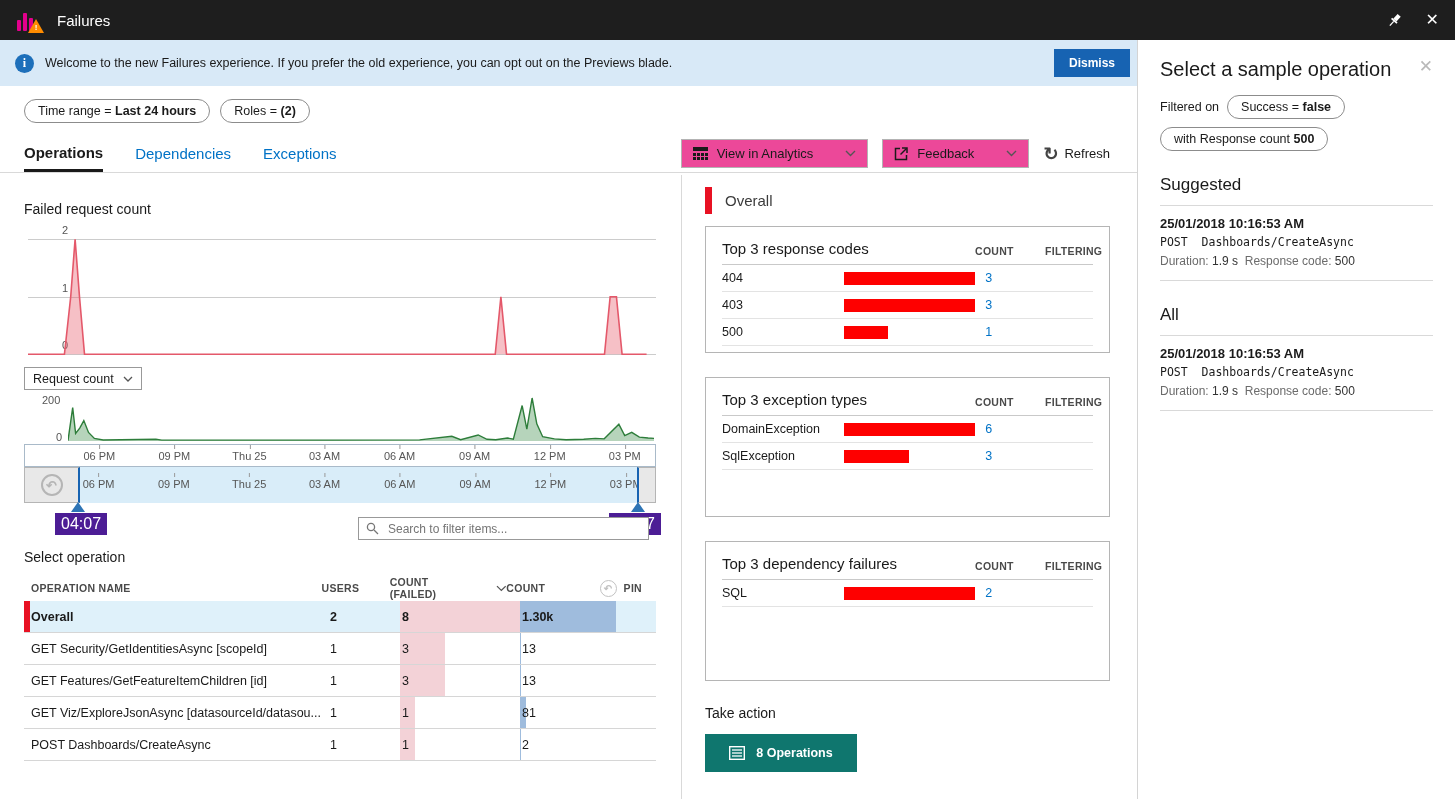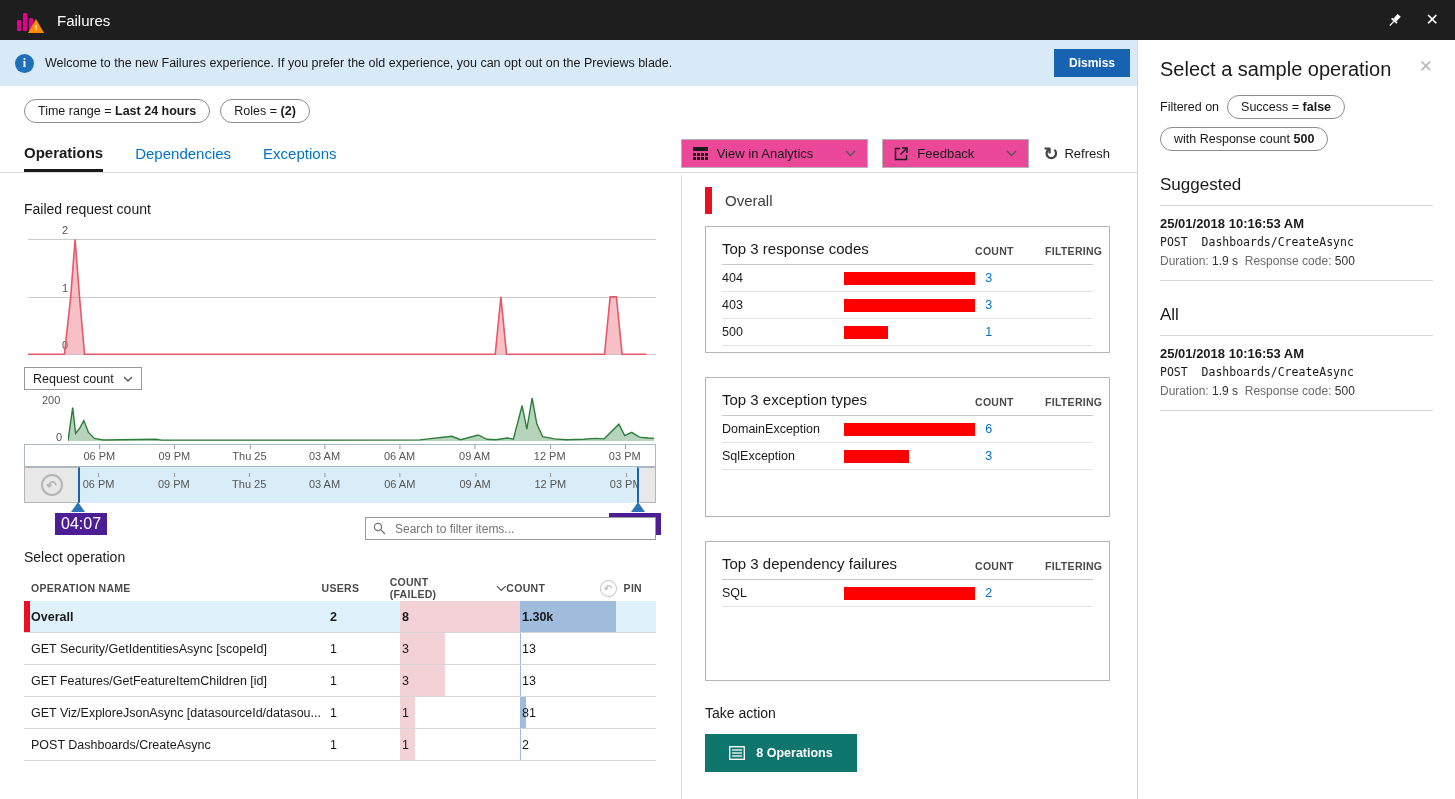--- a/index.html
+++ b/index.html
@@ -59,21 +59,21 @@
   .handle{position:absolute;top:0;bottom:0;background:#e8e8e8;border:1px solid #b5b5b5}
   .handle-left{left:0;width:56px;border-right:2px solid #1763b2;display:flex;align-items:center;justify-content:center;cursor:pointer}
   .handle-right{right:0;width:19px;border-left:2px solid #1763b2;cursor:ew-resize}
   .circle-icon{width:22px;height:22px;border:2px solid #b5b5b5;border-radius:50%;color:#b5b5b5;font-size:13px;font-weight:bold;display:flex;align-items:center;justify-content:center;line-height:1}
   .tri{position:absolute;top:35px;width:0;height:0;border-left:7px solid transparent;border-right:7px solid transparent;border-bottom:10px solid #2e74b5}
   .tri-l{left:47px}.tri-r{right:11px}
   .time-chip{position:absolute;top:46px;background:#4c1d95;color:#fff;font-size:16px;padding:2px 6px}
   .chip-l{left:31px}.chip-r{right:-5px}
 
   .select-row{position:relative;height:72px}
-  .search-box{position:absolute;right:0;top:14px;width:291px;height:23px;border:1px solid #999;display:flex;align-items:center;gap:7px;padding:0 7px;background:#fff}
+  .search-box{position:absolute;right:7px;top:14px;width:291px;height:23px;border:1px solid #999;display:flex;align-items:center;gap:7px;padding:0 7px;background:#fff}
   .search-box input{border:none;outline:none;flex:1;font-size:12px;color:#444;background:transparent}
   .select-label{position:absolute;left:0;bottom:10px;font-size:14px}
 
   .op-table{width:100%;font-size:12.5px}
   .op-head{display:flex;align-items:center;font-size:10.5px;font-weight:bold;color:#4a4a4a;letter-spacing:.3px;height:26px}
   .cell-name{width:306px;padding-left:7px}
   .cell-users{width:70px}
   .cell-failed{width:120px;position:relative;align-self:stretch;display:flex;align-items:center}
   .cell-count{width:96px;position:relative;align-self:stretch;display:flex;align-items:center}
   .cell-pin{flex:1;display:flex;align-items:center;gap:7px;justify-content:flex-end;padding-right:14px}

